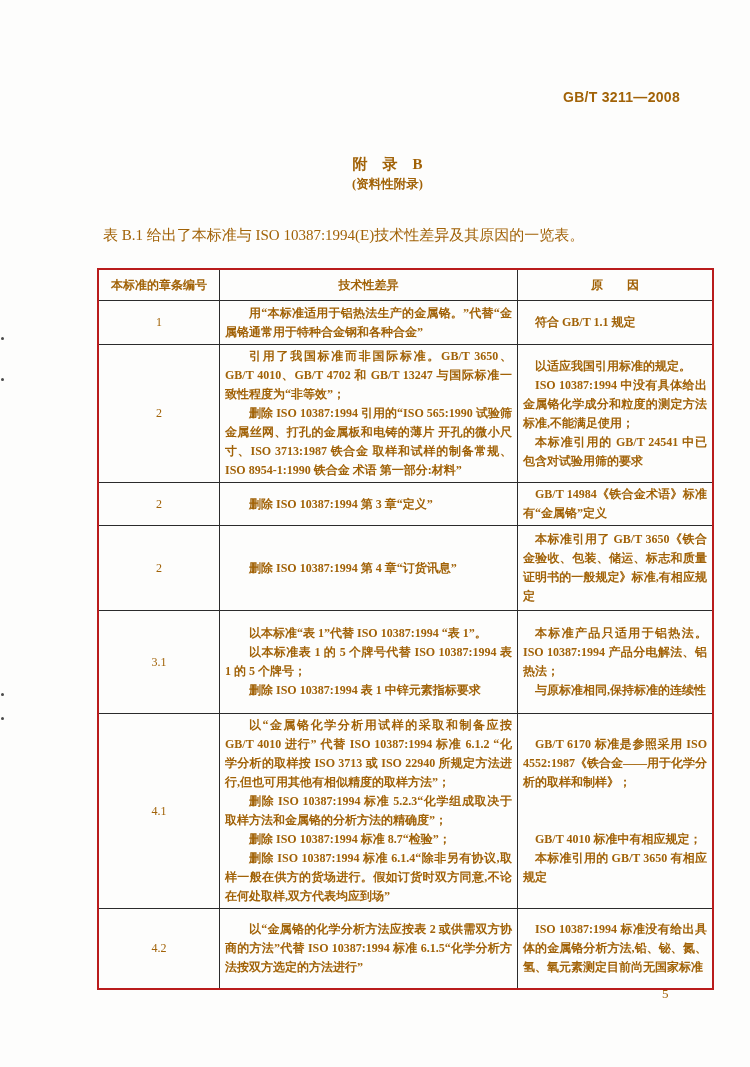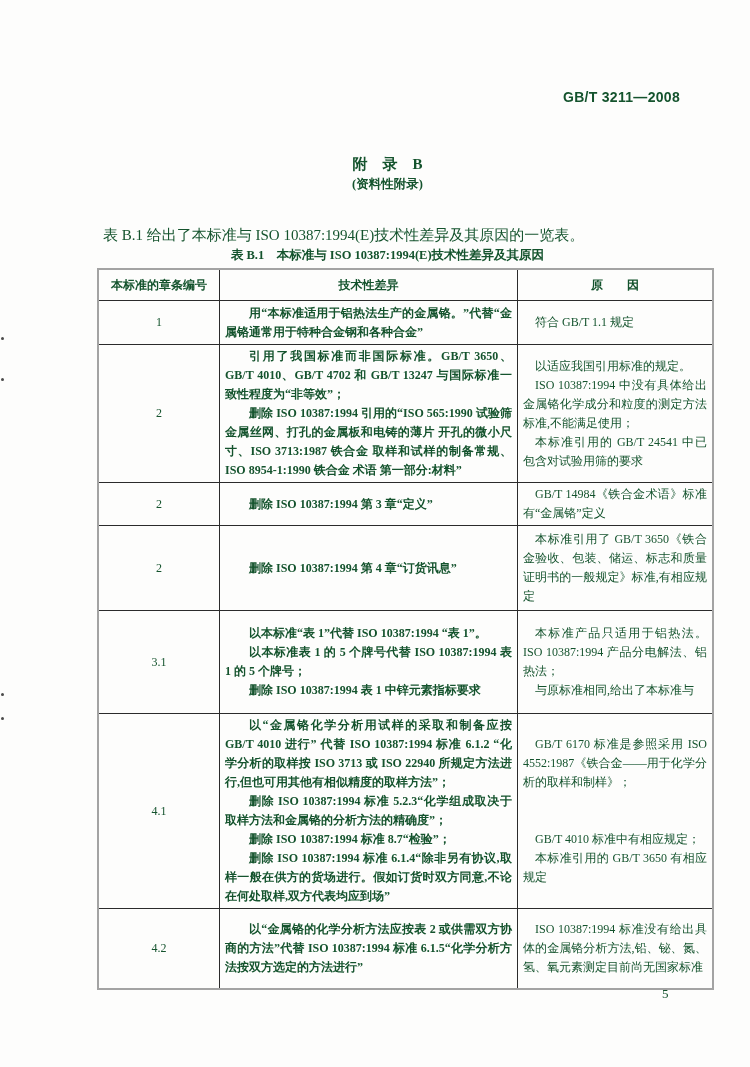--- a/index.html
+++ b/index.html
@@ -1,21 +1,21 @@
 <!DOCTYPE html>
 <html><head>
 <meta charset="utf-8">
 <style>
   html, body { margin: 0; padding: 0; background: #ffffff; }
   .page {
     position: relative;
     width: 750px;
     height: 1067px;
     background: #fdfdfc;
-    color: #14532d;
+    color: #a16207;
     font-family: "Liberation Serif", "DejaVu Serif", serif;
     overflow: hidden;
   }
   .doc-code {
     position: absolute;
     top: 89px;
     right: 70px;
     font-family: "Liberation Sans", "DejaVu Sans", sans-serif;
     font-weight: bold;
     font-size: 14px;
@@ -42,36 +42,36 @@
 
   table.diff {
     position: absolute;
     top: 268px;
     left: 97px;
     width: 581px;
     border-collapse: collapse;
     table-layout: fixed;
     font-size: 12px;
     line-height: 19px;
-    border: 2px solid #a3a3a3;
+    border: 2px solid #b91c1c;
   }
   table.diff th, table.diff td {
     border: 1px solid #2b2b2b;
     padding: 2px 5px;
     vertical-align: middle;
   }
   table.diff th {
     font-weight: bold;
     height: 26px;
     text-align: center;
     font-size: 12px;
   }
   th.c1, td.clause { width: 110px; }
   th.c2, td.diff   { width: 287px; }
-  th.c3, td.reason { width: 184px; }
+  th.c3, td.reason { width: 184px; font-weight: bold; }
   td.clause { text-align: center; }
   td.diff p, td.reason p { margin: 0; text-align: justify; }
   td.diff p   { text-indent: 24px; font-weight: bold; }
   td.reason p { text-indent: 12px; }
   .gap { height: 38px; }
   tbody tr:nth-child(1) { height: 44px; }
   tbody tr:nth-child(2) { height: 133px; }
   tbody tr:nth-child(3) { height: 40px; }
   tbody tr:nth-child(4) { height: 85px; }
   tbody tr:nth-child(5) { height: 103px; }
@@ -98,21 +98,20 @@
 
 <div class="page">
 
   <div class="doc-code">GB/T 3211—2008</div>
 
   <div class="head-block appendix-subtitle">(资料性附录)</div>
   <div class="head-block appendix-title">附　录　B</div>
 
   <p class="intro">表 B.1 给出了本标准与 ISO 10387:1994(E)技术性差异及其原因的一览表。</p>
 
-  <div class="head-block table-caption">表 B.1　本标准与 ISO 10387:1994(E)技术性差异及其原因</div>
 
   <table class="diff">
     <thead>
       <tr id="head-row">
           <th class="c1">本标准的章条编号</th>
           <th class="c2">技术性差异</th>
           <th class="c3">原　　因</th>
         </tr>
     </thead>
     <tbody id="table-body">
@@ -157,21 +156,21 @@
         </tr>
         <tr>
           <td class="clause">3.1</td>
           <td class="diff">
             <p>以本标准“表 1”代替 ISO 10387:1994 “表 1”。</p>
             <p>以本标准表 1 的 5 个牌号代替 ISO 10387:1994 表 1 的 5 个牌号；</p>
             <p>删除 ISO 10387:1994 表 1 中锌元素指标要求</p>
           </td>
           <td class="reason">
             <p>本标准产品只适用于铝热法。ISO 10387:1994 产品分电解法、铝热法；</p>
-            <p>与原标准相同,给出了本标准与</p>
+            <p>与原标准相同,保持标准的连续性</p>
           </td>
         </tr>
         <tr>
           <td class="clause">4.1</td>
           <td class="diff">
             <p>以“金属铬化学分析用试样的采取和制备应按 GB/T 4010 进行” 代替 ISO 10387:1994 标准 6.1.2 “化学分析的取样按 ISO 3713 或 ISO 22940 所规定方法进行,但也可用其他有相似精度的取样方法”；</p>
             <p>删除 ISO 10387:1994 标准 5.2.3“化学组成取决于取样方法和金属铬的分析方法的精确度”；</p>
             <p>删除 ISO 10387:1994 标准 8.7“检验”；</p>
             <p>删除 ISO 10387:1994 标准 6.1.4“除非另有协议,取样一般在供方的货场进行。假如订货时双方同意,不论在何处取样,双方代表均应到场”</p>
           </td>

